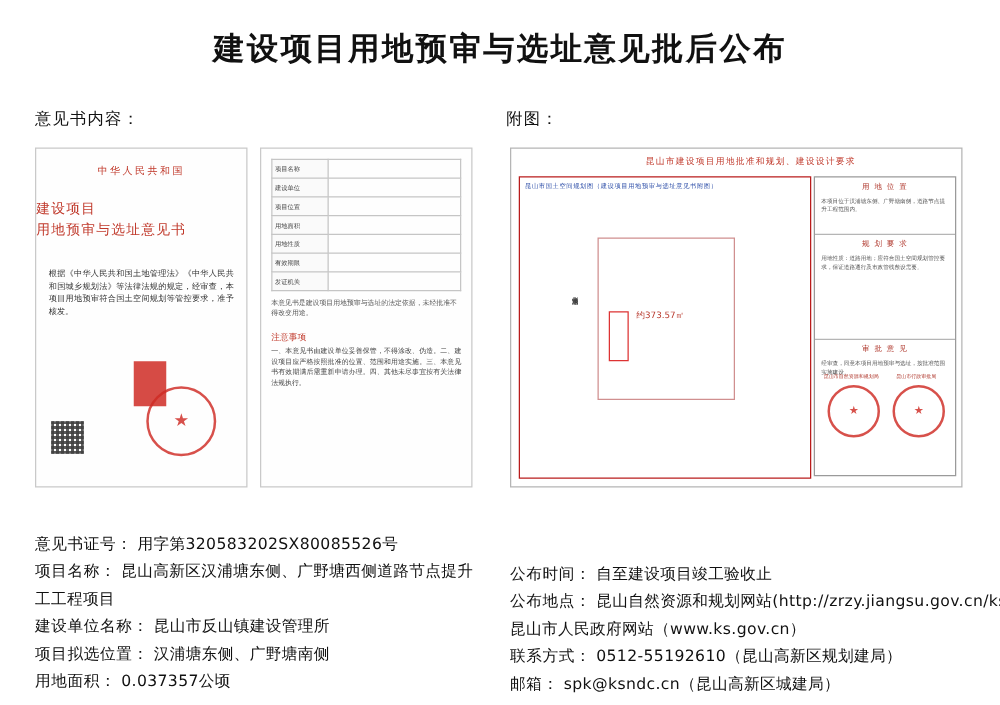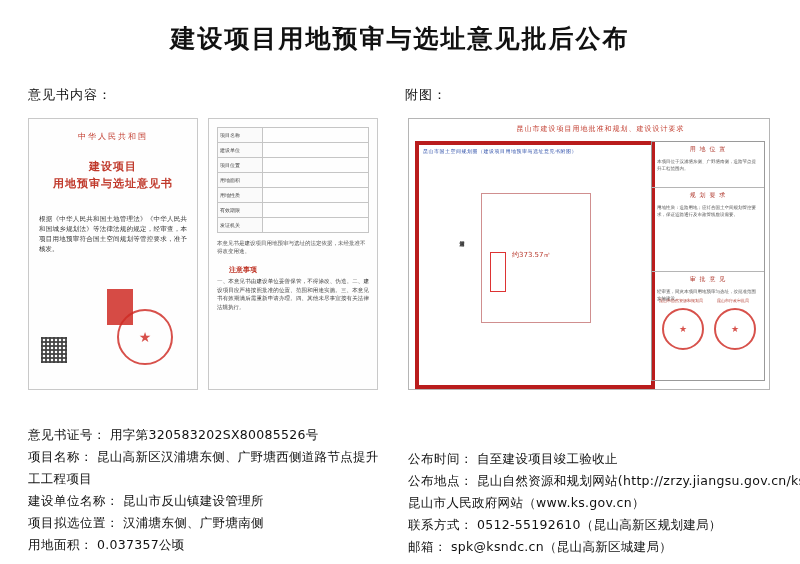--- a/index.html
+++ b/index.html
@@ -60,25 +60,25 @@
   .cert-head {
     margin-top: 12px;
     text-align: center;
     font-size: 8px;
     color: #c0392b;
     letter-spacing: 2px;
     font-family: "DejaVu Serif", "Liberation Serif", serif;
   }
   .cert-title {
     margin-top: 16px;
-    text-align: center;
+    text-align: left;
     color: #c0392b;
     font-size: 11px;
     line-height: 17px;
-    font-weight: bold;
+    font-weight: normal;
     letter-spacing: 1px;
     font-family: "DejaVu Serif", "Liberation Serif", serif;
   }
   .cert-body {
     margin: 22px 10px 0 10px;
     font-size: 6.5px;
     line-height: 10px;
     color: #333;
     text-align: justify;
   }
@@ -137,24 +137,24 @@
     padding: 0 2px;
   }
   .terms-table td.k { width: 30%; background: #fafafa; }
   .terms-note {
     margin: 6px 8px 0 8px;
     font-size: 5.5px;
     line-height: 8px;
     color: #555;
   }
   .terms-head {
-    margin: 10px 8px 2px 20px;
+    margin: 10px 8px 2px 8px;
     font-size: 7px;
     color: #c0392b;
-    font-weight: bold;
+    font-weight: normal;
   }
   .terms-list {
     margin: 0 8px;
     font-size: 5.5px;
     line-height: 8.5px;
     color: #444;
     text-align: justify;
   }
 
   
@@ -170,21 +170,21 @@
     text-align: center;
     margin-top: 5px;
     font-size: 7px;
     color: #c0392b;
     letter-spacing: 1px;
   }
   .attach-frame {
     position: absolute;
     top: 22px; left: 6px;
     width: 232px; height: 240px;
-    border: 4px solid #b91c1c;
+    border: 1px solid #b91c1c;
   }
   .attach-sub {
     position: absolute;
     top: 3px; left: 4px;
     font-size: 5px;
     color: #2d4ea8;
     letter-spacing: .5px;
   }
   .parcel {
     position: absolute;

